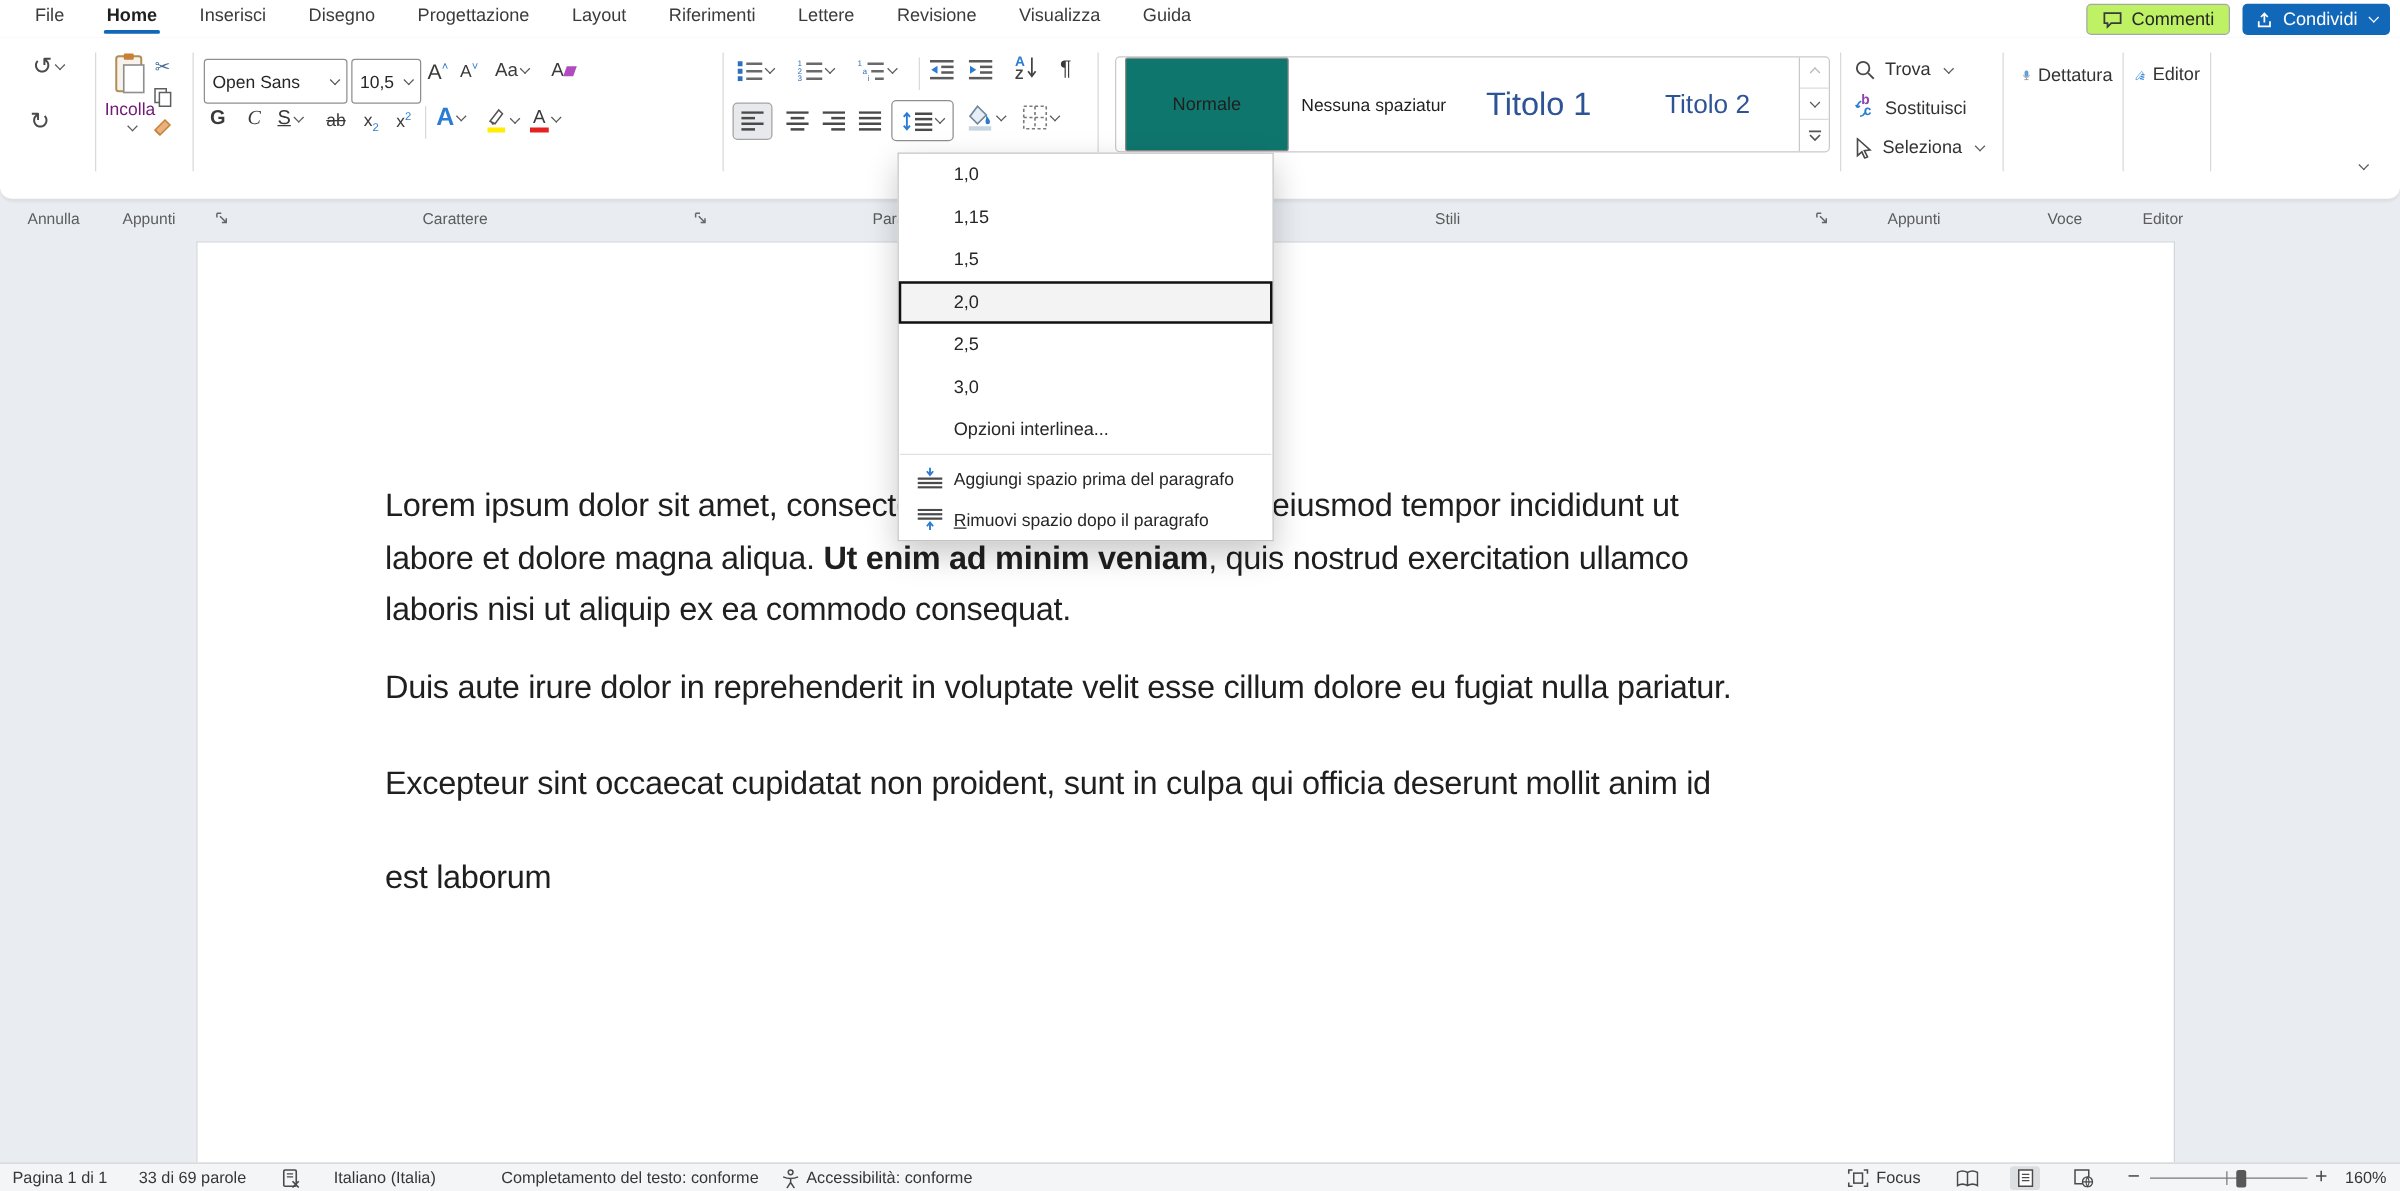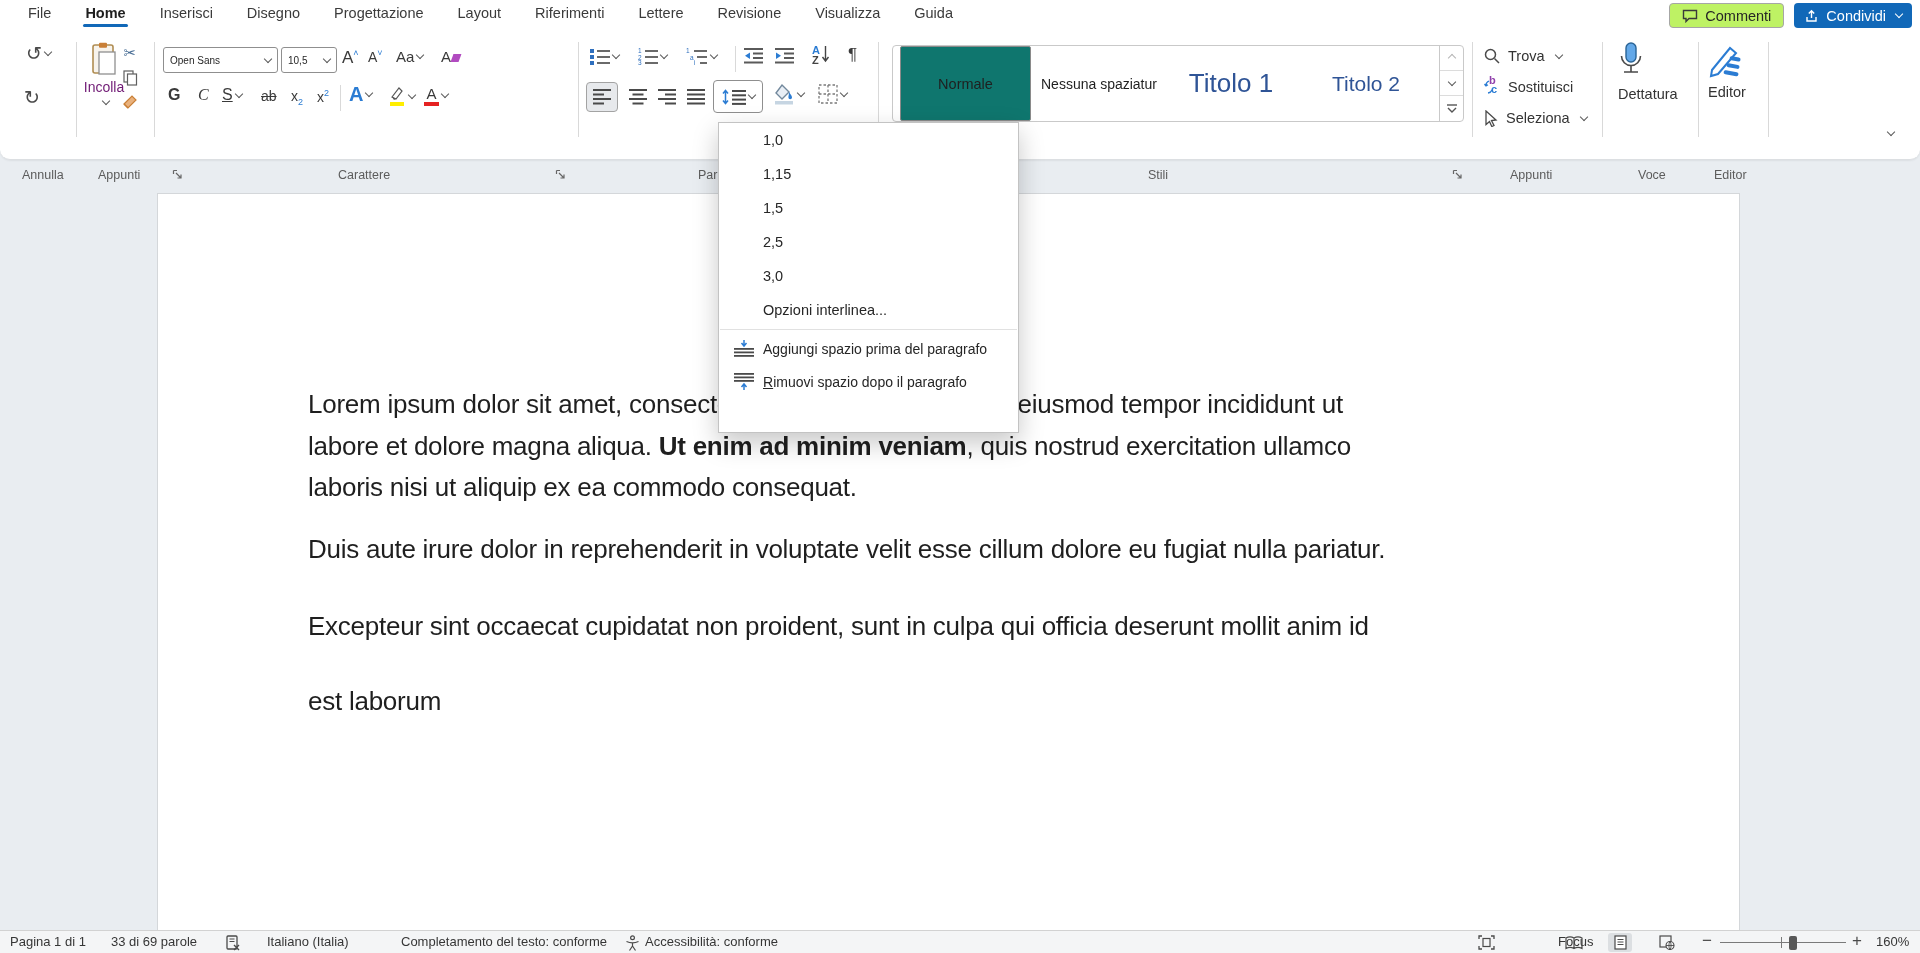--- a/index.html
+++ b/index.html
@@ -18,21 +18,21 @@
   .btn-share { height:25px; display:flex; align-items:center; gap:7px; padding:0 10px; border:none; border-radius:4px; background:#1168b8; font-size:14.5px; color:#fff; }
 
   
   .ribbon { position:absolute; left:0; top:30px; width:1920px; height:130px; background:#fff; border-bottom:1px solid #dcdfe2; border-radius:0 0 10px 10px; box-shadow:0 1px 2px rgba(0,0,0,.06); z-index:10; }
   .vsep { position:absolute; top:12px; height:95px; width:1px; background:#d9d9d9; }
   .gl { position:absolute; top:138px; font-size:12.5px; color:#5c5c5c; white-space:nowrap; }
   .launcher { position:absolute; top:139px; width:14px; height:14px; }
   .grp { position:absolute; top:0; height:130px; }
   .rbtn { display:flex; align-items:center; justify-content:center; border-radius:4px; color:#444; }
   .chev { display:inline-block; width:6px; height:6px; border-right:1.5px solid #5a5a5a; border-bottom:1.5px solid #5a5a5a; transform:rotate(45deg); margin-left:3px; margin-top:-3px; }
-  .combo { height:26px; background:#fff; border:1px solid #8f8f8f; border-radius:3px; display:flex; align-items:center; font-size:10px; color:#262626; padding:0 6px; justify-content:space-between; }
+  .combo { height:36px; background:#fff; border:1px solid #8f8f8f; border-radius:3px; display:flex; align-items:center; font-size:14px; color:#262626; padding:0 6px; justify-content:space-between; }
 
   
   #g-undo { left:14px; width:60px; }
   .glyphbtn { font-family:"DejaVu Sans", sans-serif; font-size:19px; color:#4a4a4a; }
   
   #g-clip { left:80px; width:74px; }
   
   #g-font { left:160px; width:412px; }
   .txtbtn { font-size:15px; color:#3a3a3a; }
   
@@ -44,21 +44,21 @@
   .style-item { position:absolute; top:0; height:75px; display:flex; align-items:center; justify-content:center; overflow:hidden; white-space:nowrap; }
   .style-sel { border:1.5px solid #8a8a8a; border-radius:2px; background:#0f766e; }
   .gscroll { position:absolute; right:0; top:0; width:24px; height:75px; border-left:1px solid #c9c9c9; }
   .gscroll div { height:25px; display:flex; align-items:center; justify-content:center; border-bottom:1px solid #dcdcdc; }
   .gscroll div:last-child { border-bottom:none; }
   
   #g-edit { left:1482px; width:118px; }
   .editrow { position:absolute; left:2px; height:24px; display:flex; align-items:center; gap:8px; font-size:14.5px; color:#333; white-space:nowrap; }
   #g-voice { left:1612px; width:84px; }
   #g-editor { left:1702px; width:64px; }
-  .bigbtn { position:absolute; display:flex; flex-direction:column; gap:6px; font-size:14.5px; color:#333; }
+  .bigbtn { position:absolute; display:flex; align-items:center; gap:6px; font-size:14.5px; color:#333; }
   .collapse-chev { position:absolute; left:1885px; top:102px; }
 
   
   .canvas { position:absolute; left:0; top:160px; width:1920px; height:770px; background:#e9edf1; }
   .page { position:absolute; left:157px; top:33px; width:1583px; height:737px; background:#fff; border:1px solid #d4d7da; border-bottom:none; }
   .doc { position:absolute; left:150px; top:0; width:1300px; font-size:26px; letter-spacing:-0.25px; line-height:41.5px; color:#1f1f1f; }
   .doc p { position:absolute; left:0; width:1300px; white-space:nowrap; }
   #p1 { top:190px; } #p2 { top:335px; } #p3 { top:412px; } #p4 { top:487px; }
   .doc b { font-weight:700; }
 
@@ -494,20 +494,21 @@
         <p id="p3"><span>Excepteur sint occaecat cupidatat non proident, sunt in culpa qui officia deserunt mollit anim id</span></p>
         <p id="p4"><span>est laborum</span></p>
       </div>
     </div>
   </div>
 
   <div class="menu">
     <div class="mi">1,0</div>
     <div class="mi">1,15</div>
     <div class="mi">1,5</div>
+    <div class="mi sel">2,0</div>
     <div class="mi">2,5</div>
     <div class="mi">3,0</div>
     <div class="mi">Opzioni interlinea...</div>
     <div class="msep"></div>
     <div class="mi2">
       <svg width="20" height="17" viewBox="0 0 20 17">
           <path d="M10 0 V5 M7.5 3 L10 6 L12.5 3" stroke="#2b7cd3" stroke-width="1.5" fill="none"></path>
           <g fill="#4a4a4a">
             <rect y="8" width="20" height="1.8"></rect>
             <rect y="11.5" width="20" height="1.8"></rect>
@@ -548,21 +549,21 @@
         </svg>
     </span>
     <span class="sitem" style="left:645px;">Accessibilità: conforme</span>
 
     <span class="sitem" style="left:1478px; top:4px;">
       <svg width="17" height="15" viewBox="0 0 17 15">
           <path d="M1 4 V1 H4 M13 1 H16 V4 M16 11 V14 H13 M4 14 H1 V11" fill="none" stroke="#4a4a4a" stroke-width="1.3"></path>
           <rect x="5" y="3.5" width="7" height="8" fill="none" stroke="#4a4a4a" stroke-width="1.2"></rect>
         </svg>
     </span>
-    <span class="sitem" style="left:1558px;">Focus</span>
+    <span class="sitem" style="left:1501px;">Focus</span>
     <span class="viewbtn" style="left:1562px;">
       <svg width="18" height="14" viewBox="0 0 18 14">
           <path d="M9 2 C6.5 0.5 3.5 0.5 1 2 V12.5 C3.5 11 6.5 11 9 12.5 C11.5 11 14.5 11 17 12.5 V2 C14.5 0.5 11.5 0.5 9 2 Z M9 2 V12.5" fill="none" stroke="#4a4a4a" stroke-width="1.2"></path>
         </svg>
     </span>
     <span class="viewbtn sel" style="left:1608px;">
       <svg width="13" height="15" viewBox="0 0 13 15">
           <rect x="1" y="1" width="11" height="13" fill="#fff" stroke="#4a4a4a" stroke-width="1.2"></rect>
           <path d="M3.5 4.5 H9.5 M3.5 7 H9.5 M3.5 9.5 H9.5" stroke="#4a4a4a" stroke-width="1"></path>
         </svg>

